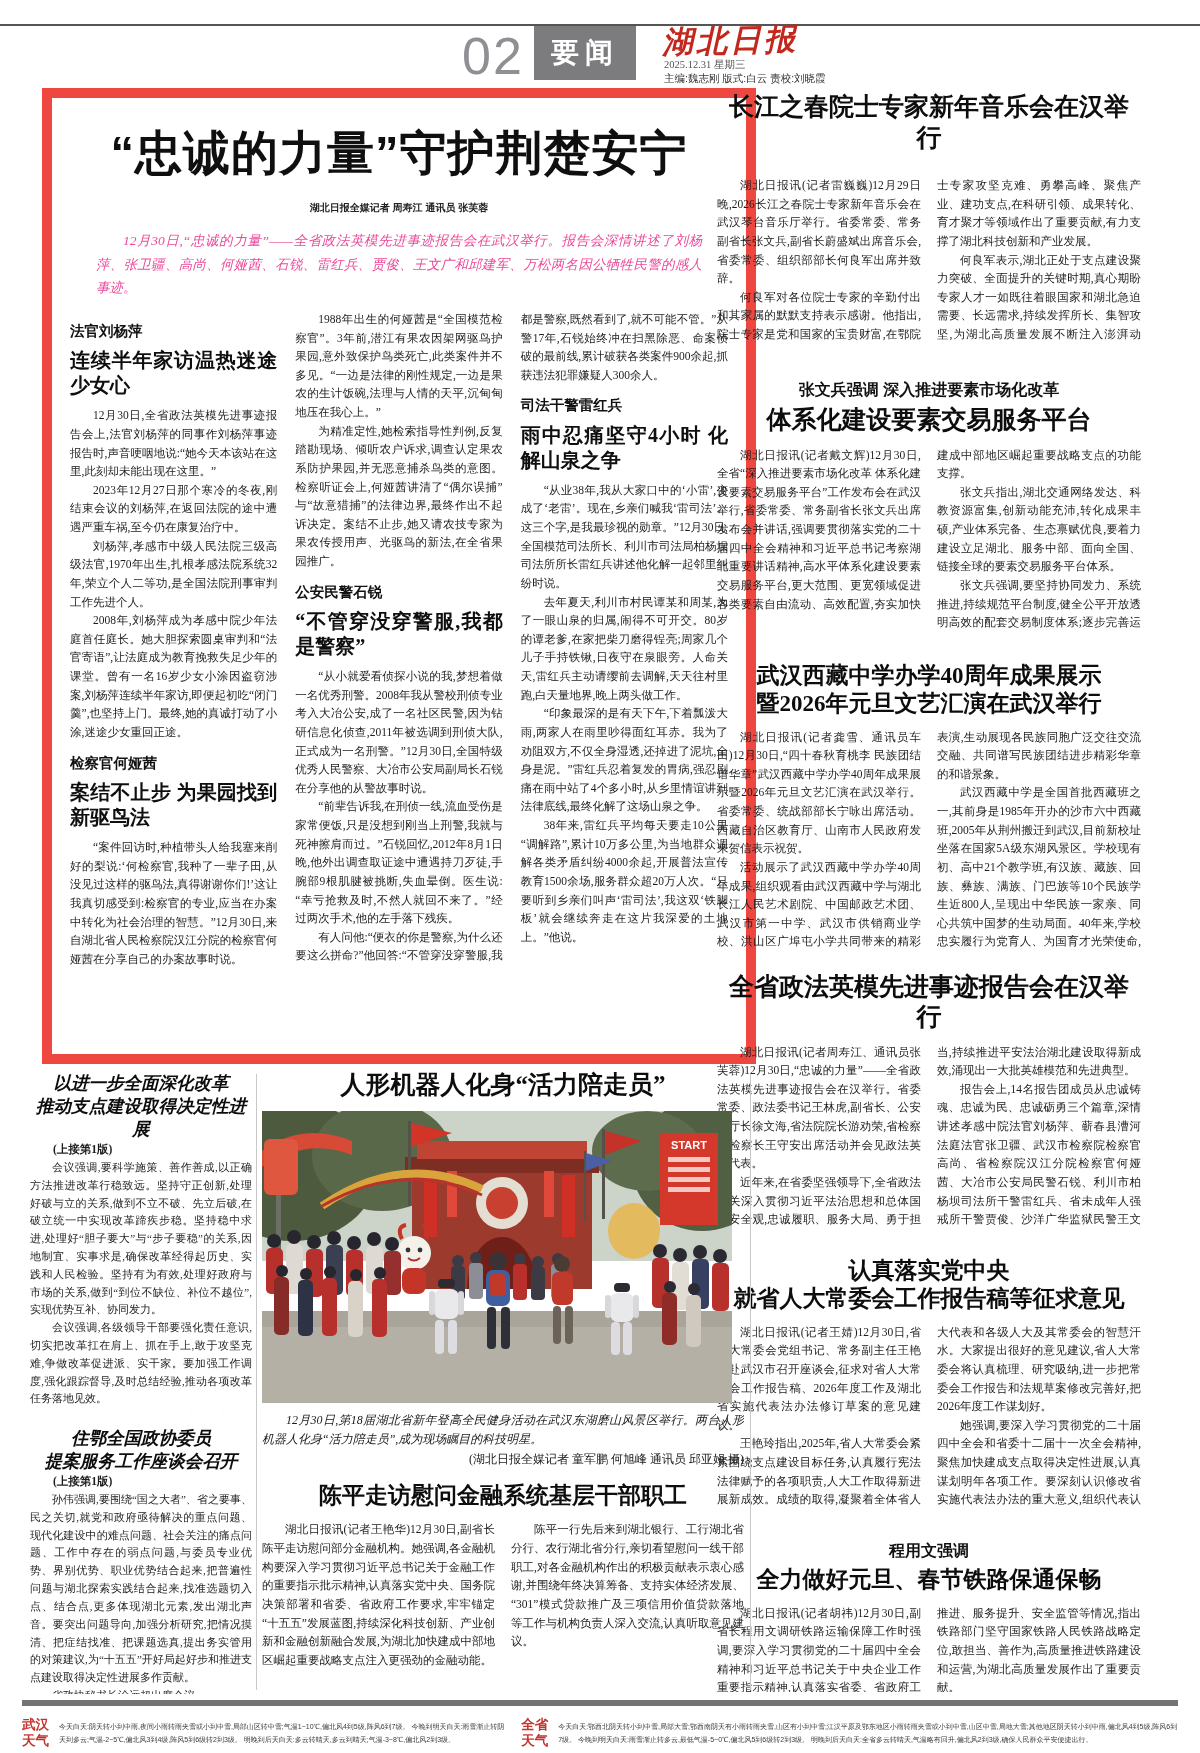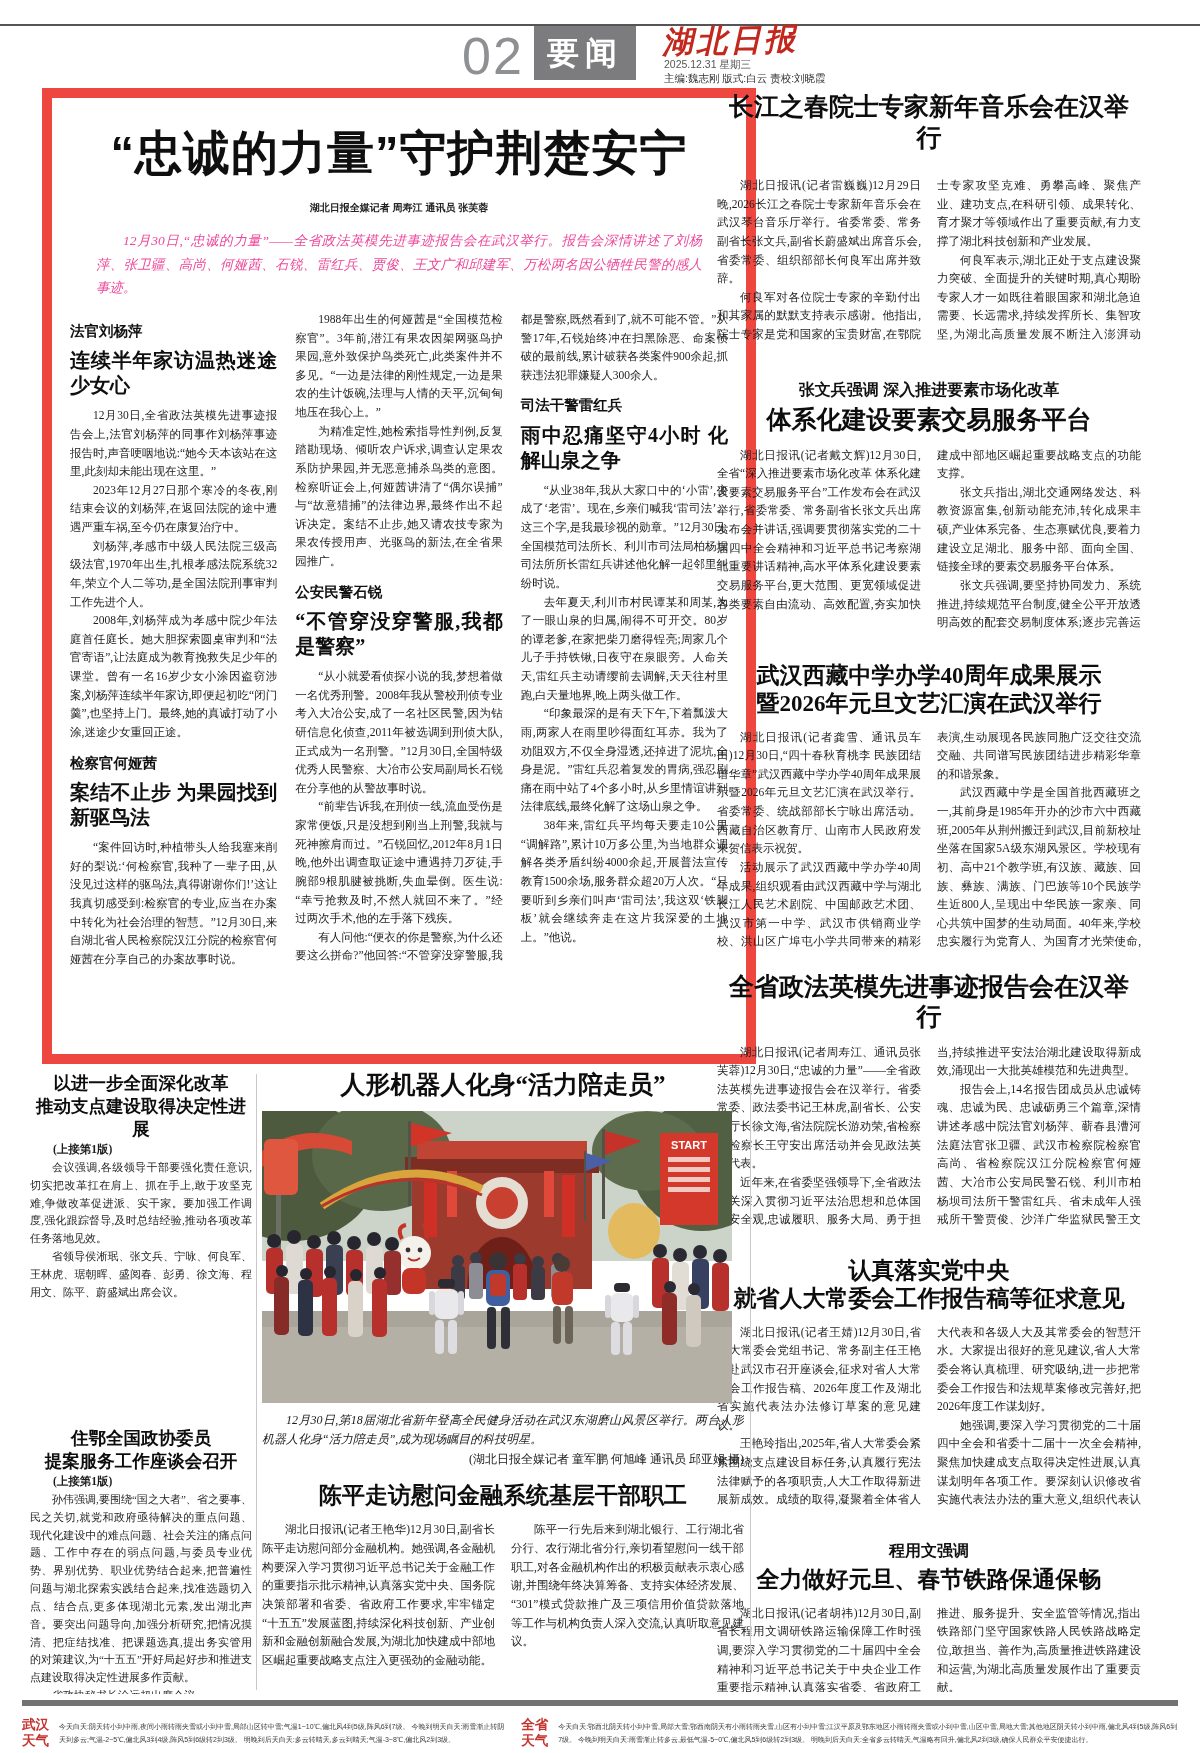--- a/index.html
+++ b/index.html
@@ -4,24 +4,24 @@
 <style>
   html,body{margin:0;padding:0;background:#e9e9e9;}
   #page{position:relative;width:1200px;height:1753px;background:#ffffff;margin:0 auto;overflow:hidden;
         font-family:"Liberation Sans",sans-serif;color:#1d1d1d;}
   .hairline{position:absolute;background:#555;}
   .vrule{position:absolute;width:1px;background:#c9c9c9;}
 
   
   .pageno{position:absolute;left:462px;top:26px;font-size:52px;font-weight:400;color:#8f9093;letter-spacing:2px;}
   .section-box{position:absolute;left:534px;top:26px;width:102px;height:54px;background:#7c7c7e;color:#fff;
-               font-size:32px;font-weight:bold;letter-spacing:6px;text-align:center;line-height:54px;}
+               font-size:28px;font-weight:bold;letter-spacing:6px;text-align:center;line-height:54px;}
   .masthead{position:absolute;left:662px;top:20px;font-family:"Liberation Serif",serif;font-style:italic;
             font-weight:bold;font-size:31px;color:#c3281e;letter-spacing:3px;transform:rotate(-1.5deg);}
-  .mast-date{position:absolute;left:664px;top:58px;font-size:10.5px;color:#555;}
+  .mast-date{position:absolute;left:664px;top:58px;font-size:10.5px;color:#555;font-family:Liberation Serif, serif;}
   .mast-staff{position:absolute;left:664px;top:72px;font-size:10.5px;color:#333;}
 
   
   .redbox{position:absolute;left:42px;top:88px;width:714px;height:976px;border:10px solid #ee4740;
           background:#fff;box-sizing:border-box;padding:14px 18px 10px 18px;overflow:hidden;}
   .main-hl{font-size:47px;font-weight:bold;letter-spacing:1px;text-align:center;color:#0f0f0f;
            font-family:"Liberation Sans",sans-serif;margin-top:10px;}
   .main-byline{text-align:center;font-size:10px;font-weight:bold;margin-top:16px;color:#222;}
   .main-lead{font-family:"Liberation Serif",serif;font-style:italic;font-size:13.5px;line-height:1.75;
              text-align:justify;text-indent:2em;margin:14px 26px 10px 26px;color:#ec4899;}
@@ -35,21 +35,21 @@
   
   .right-region{position:absolute;left:717px;top:92px;width:424px;height:1600px;overflow:hidden;}
   .article{margin-bottom:18px;}
   .a-kicker{text-align:center;font-size:16px;font-weight:bold;color:#111;margin-bottom:4px;}
   .a-hl{font-family:"Liberation Serif",serif;font-weight:bold;text-align:center;color:#0d0d0d;line-height:1.22;}
   .hl-26{font-size:25px;} .hl-24{font-size:23px;}
   .cols2{column-count:2;column-gap:16px;overflow:hidden;margin-top:10px;}
 
   
   .left-region{position:absolute;left:30px;top:1072px;width:222px;height:622px;overflow:hidden;}
-  .l-hl{font-family:"Liberation Serif",serif;font-weight:bold;font-size:17.5px;line-height:1.3;text-align:center;color:#0d0d0d;}
+  .l-hl{font-family:"Liberation Serif",serif;font-weight:bold;font-size:17.5px;line-height:1.3;text-align:center;color:#0d0d0d;font-style:italic;}
   .cont-note{font-size:11.5px;font-weight:bold;margin:10px 0 4px 0;text-indent:0;}
   .left-region .body-serif{font-size:11px;}
 
   
   .mid-region{position:absolute;left:262px;top:1068px;width:482px;height:626px;overflow:hidden;}
   .photo-hl{font-family:"Liberation Serif",serif;font-weight:bold;font-size:25px;text-align:center;color:#0d0d0d;}
   .photo-wrap{margin-top:10px;width:470px;height:292px;overflow:hidden;}
   .caption{font-family:"Liberation Serif",serif;font-style:italic;font-size:12px;line-height:1.6;
            text-align:justify;text-indent:2em;margin-top:8px;color:#1a1a1a;}
   .credit{font-family:"Liberation Serif",serif;font-size:12px;text-align:right;color:#1a1a1a;margin-top:2px;}
@@ -180,20 +180,21 @@
   </div>
 
   <div class="left-region">
     <div>
       <div class="l-hl">以进一步全面深化改革</div>
       <div class="l-hl">推动支点建设取得决定性进展</div>
       <div class="body-serif">
         <p class="cont-note">(上接第1版)</p>
       </div>
       <div class="body-serif" style="height:252px;overflow:hidden;">
+          <p class="para">会议强调,要科学施策、善作善成,以正确方法推进改革行稳致远。坚持守正创新,处理好破与立的关系,做到不立不破、先立后破,在破立统一中实现改革蹄疾步稳。坚持稳中求进,处理好“胆子要大”与“步子要稳”的关系,因地制宜、实事求是,确保改革经得起历史、实践和人民检验。坚持有为有效,处理好政府与市场的关系,做到“到位不缺位、补位不越位”,实现优势互补、协同发力。</p>
           <p class="para">会议强调,各级领导干部要强化责任意识,切实把改革扛在肩上、抓在手上,敢于攻坚克难,争做改革促进派、实干家。要加强工作调度,强化跟踪督导,及时总结经验,推动各项改革任务落地见效。</p>
           <p class="para">省领导侯淅珉、张文兵、宁咏、何良军、王林虎、琚朝晖、盛阅春、彭勇、徐文海、程用文、陈平、蔚盛斌出席会议。</p>
         </div>
     </div>
     <div style="margin-top:16px;">
       <div class="l-hl">住鄂全国政协委员</div>
       <div class="l-hl">提案服务工作座谈会召开</div>
       <div class="body-serif">
         <p class="cont-note">(上接第1版)</p>
       </div>

